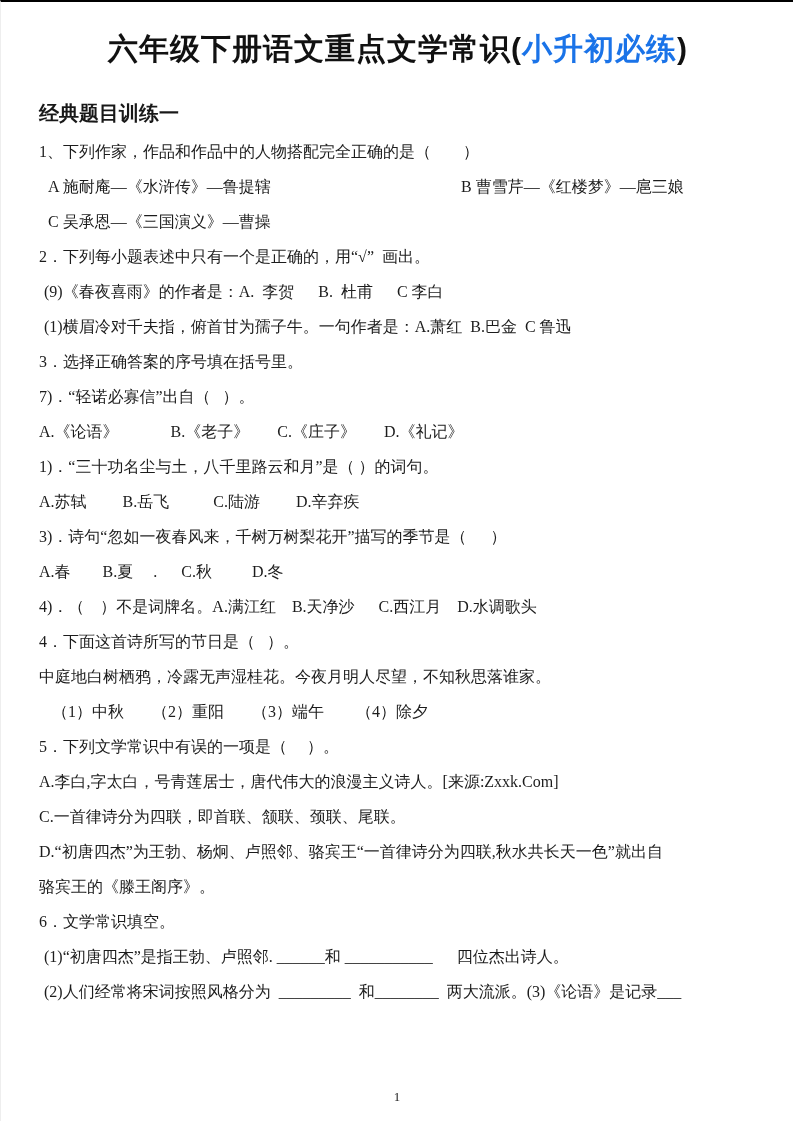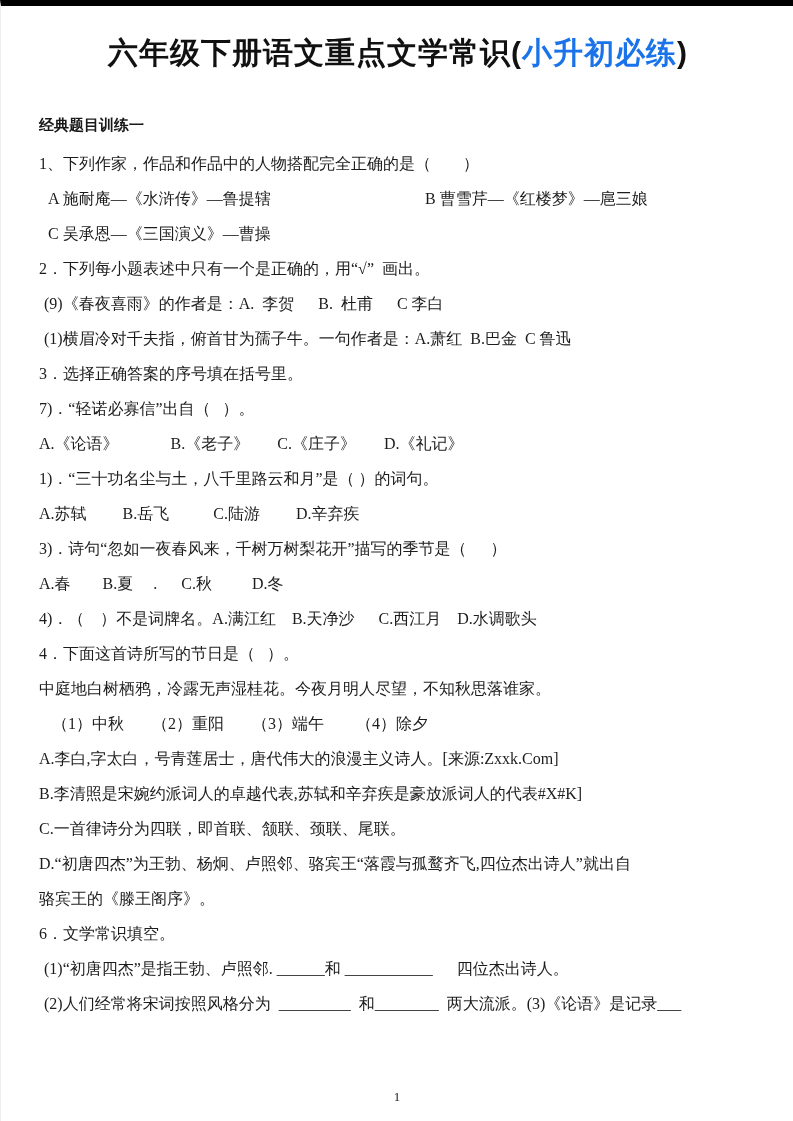--- a/index.html
+++ b/index.html
@@ -11,51 +11,51 @@
     font-family: "Liberation Serif", "DejaVu Serif", serif;
     color: #1c1c1c;
   }
   .page {
     box-sizing: border-box;
     width: 793px;
     height: 1121px;
     padding: 24px 36px 0 38px;
     background: #fff;
     border-left: 1px solid #eeeeee;
-    border-top: 6px solid #000000;
+    border-top: 2px solid #000000;
     position: relative;
   }
   .doc-title {
     font-family: "Liberation Sans", "DejaVu Sans", sans-serif;
     font-weight: 700;
     font-size: 30px;
     line-height: 46px;
     text-align: center;
     letter-spacing: 1px;
     color: #111111;
     white-space: nowrap;
   }
   .doc-title .hl { color: #1a73e8; }
   .section-heading {
-    margin-top: 38px;
+    margin-top: 30px;
     font-weight: 700;
-    font-size: 15px;
+    font-size: 20px;
     line-height: 22px;
     color: #181818;
   }
   .body-lines { margin-top: 10px; }
   .line {
     font-size: 16px;
     line-height: 35px;
     height: 35px;
     white-space: pre-wrap;
     overflow: hidden;
     color: #1c1c1c;
   }
-  .indent-1 { padding-left: 9px; }
+  .indent-1 { padding-left: 9px; gap: 36px; }
   .indent-2 { padding-left: 5px; }
   .indent-3 { padding-left: 13px; }
   .two-col { display: flex; }
   .two-col .col-l { flex: 0 0 377px; white-space: pre-wrap; }
   .two-col .col-r { flex: 1; white-space: pre-wrap; }
   .page-number {
     position: absolute;
     bottom: 16px;
     left: 0;
     width: 100%;
@@ -90,24 +90,24 @@
     <div class="line">7)．“轻诺必寡信”出自（   ）。</div>
     <div class="line">A.《论语》             B.《老子》       C.《庄子》       D.《礼记》</div>
     <div class="line">1)．“三十功名尘与土，八千里路云和月”是（ ）的词句。</div>
     <div class="line">A.苏轼         B.岳飞           C.陆游         D.辛弃疾</div>
     <div class="line">3)．诗句“忽如一夜春风来，千树万树梨花开”描写的季节是（      ）</div>
     <div class="line">A.春        B.夏     .      C.秋          D.冬</div>
     <div class="line">4)．（    ）不是词牌名。A.满江红    B.天净沙      C.西江月    D.水调歌头</div>
     <div class="line">4．下面这首诗所写的节日是（   ）。</div>
     <div class="line">中庭地白树栖鸦，冷露无声湿桂花。今夜月明人尽望，不知秋思落谁家。</div>
     <div class="line indent-3">（1）中秋       （2）重阳       （3）端午        （4）除夕</div>
+    <div class="line">5．下列文学常识中有误的一项是（     ）。</div>
     <div class="line">A.李白,字太白，号青莲居士，唐代伟大的浪漫主义诗人。[来源:Zxxk.Com]</div>
-    <div class="line">B.李清照是宋婉约派词人的卓越代表,苏轼和辛弃疾是豪放派词人的代表#X#K]</div>
     <div class="line">C.一首律诗分为四联，即首联、颔联、颈联、尾联。</div>
-    <div class="line">D.“初唐四杰”为王勃、杨炯、卢照邻、骆宾王“落霞与孤鹜齐飞,四位杰出诗人”就出自</div>
+    <div class="line">D.“初唐四杰”为王勃、杨炯、卢照邻、骆宾王“一首律诗分为四联,秋水共长天一色”就出自</div>
     <div class="line">骆宾王的《滕王阁序》。</div>
     <div class="line">6．文学常识填空。</div>
     <div class="line indent-2">(1)“初唐四杰”是指王勃、卢照邻. ______和 ___________      四位杰出诗人。</div>
     <div class="line indent-2">(2)人们经常将宋词按照风格分为  _________  和________  两大流派。(3)《论语》是记录___</div>
   </div>
 
   <div class="page-number">1</div>
 </div>
 
 </body></html>

